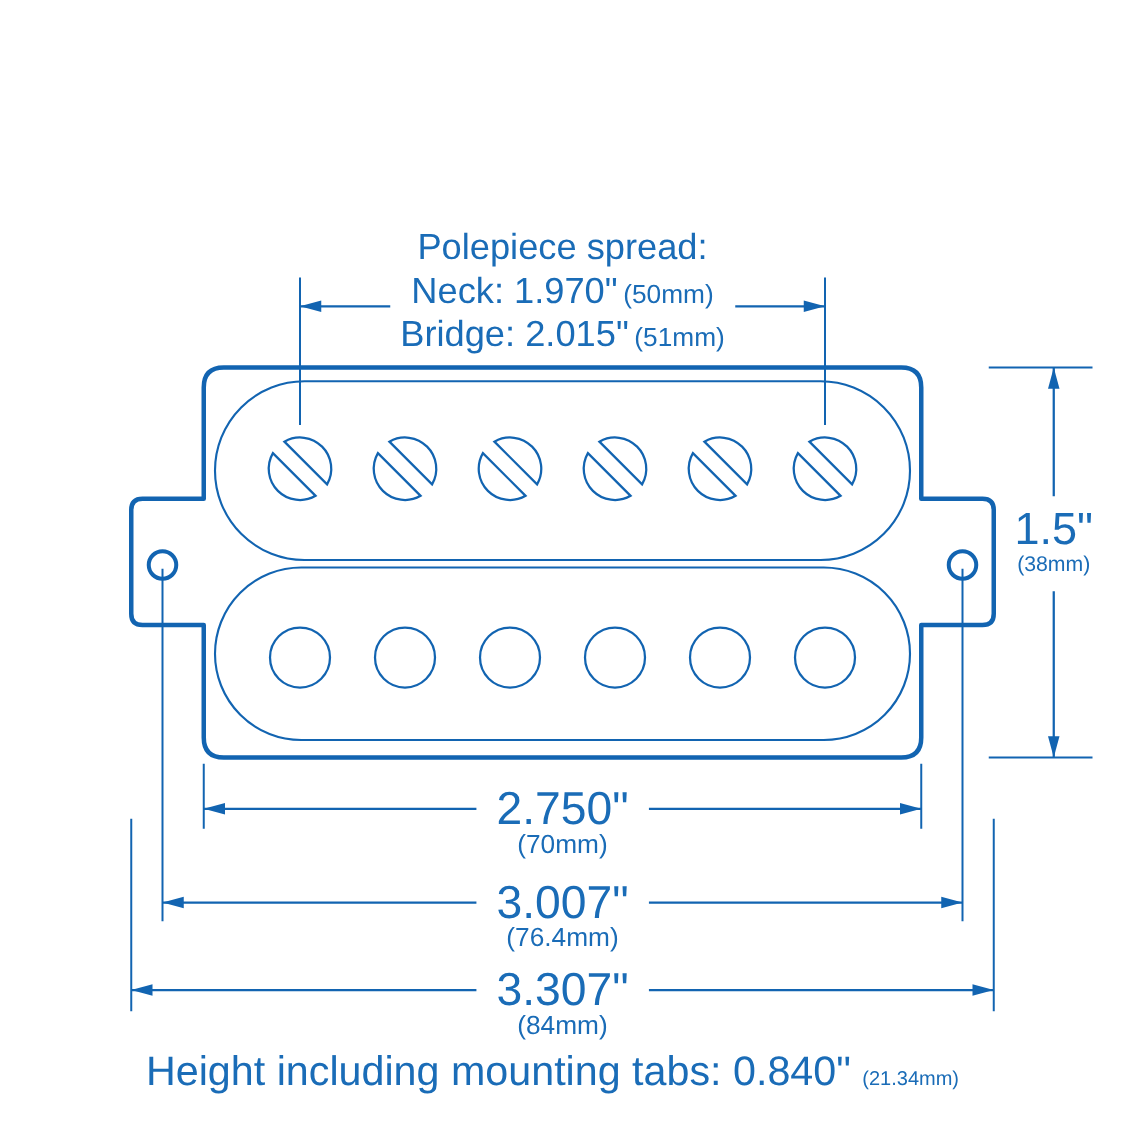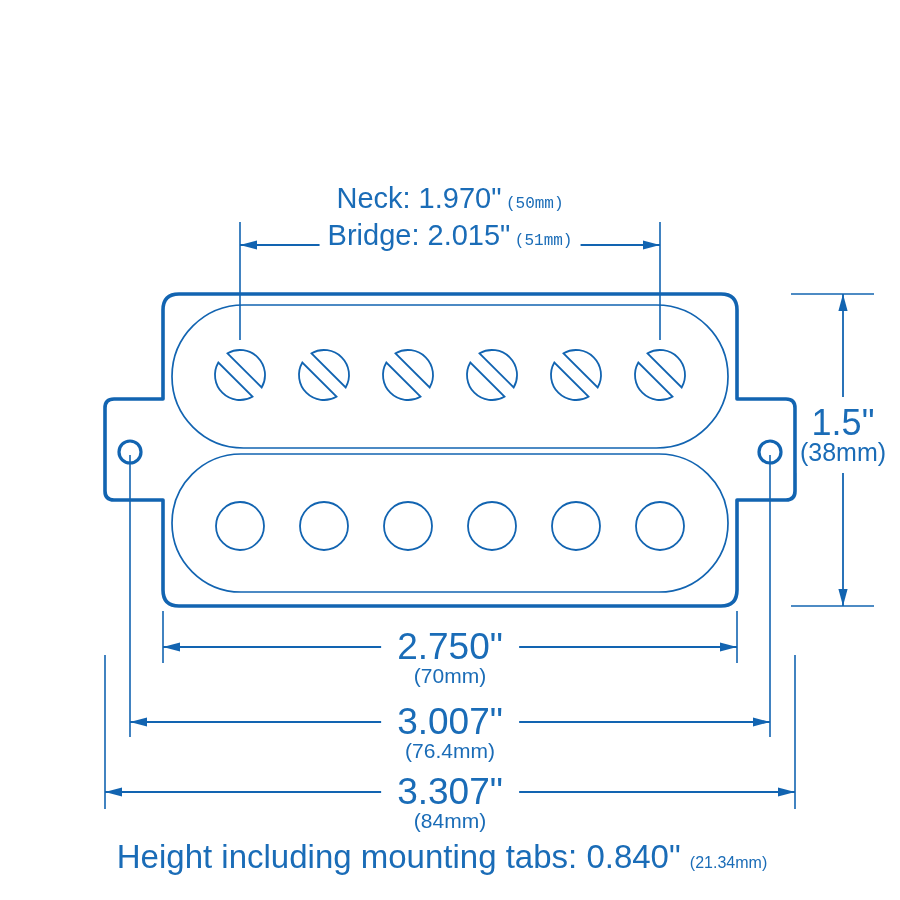--- a/index.html
+++ b/index.html
@@ -11,26 +11,26 @@
   html, body { background: var(--background); }
   body { width: 900px; height: 900px; font-family: "Liberation Sans", sans-serif; }
   .canvas { position: relative; width: 900px; height: 900px; background: var(--background); overflow: hidden; }
   .canvas svg { position: absolute; left: 0; top: 0; }
 
   .label { position: absolute; color: var(--text); text-align: center; background: var(--background); }
 
   
   .top-note { left: 450px; top: 183px; transform: translateX(-50%); line-height: 31px; padding: 0 8px; white-space: nowrap; }
   .top-note .big { font-size: 29px; }
-  .top-note .mm { font-size: 16px; font-family: Liberation Mono, monospace; }
+  .top-note .mm { font-size: 21px; }
 
   
   .height-label { left: 843px; top: 435px; transform: translate(-50%, -50%); padding: 9px 3px; white-space: nowrap; }
   .height-label .big { font-size: 36px; line-height: 34px; }
-  .height-label .mm { font-size: 25px; line-height: 24px; }
+  .height-label .mm { font-size: 17px; line-height: 24px; }
 
   
   .dim-label { transform: translateX(-50%); left: 450px; padding: 0 16px; white-space: nowrap; }
   .dim-label .big { font-size: 37px; line-height: 35px; }
   .dim-label .mm { font-size: 21px; line-height: 23px; }
   .dim-coil { top: 629px; }
   .dim-holes { top: 704px; }
   .dim-overall { top: 774px; }
 
   
@@ -105,20 +105,21 @@
       <circle cx="240" cy="526" r="24"></circle>
       <circle cx="324" cy="526" r="24"></circle>
       <circle cx="408" cy="526" r="24"></circle>
       <circle cx="492" cy="526" r="24"></circle>
       <circle cx="576" cy="526" r="24"></circle>
       <circle cx="660" cy="526" r="24"></circle>
     </g>
   </svg>
 
   <div class="label top-note">
+    <div><span class="big">Polepiece spread:</span></div>
     <div><span class="big">Neck: 1.970"</span> <span class="mm">(50mm)</span></div>
     <div><span class="big">Bridge: 2.015"</span> <span class="mm">(51mm)</span></div>
   </div>
 
   <div class="label height-label">
     <div class="big">1.5"</div>
     <div class="mm">(38mm)</div>
   </div>
 
   <div class="label dim-label dim-coil">

